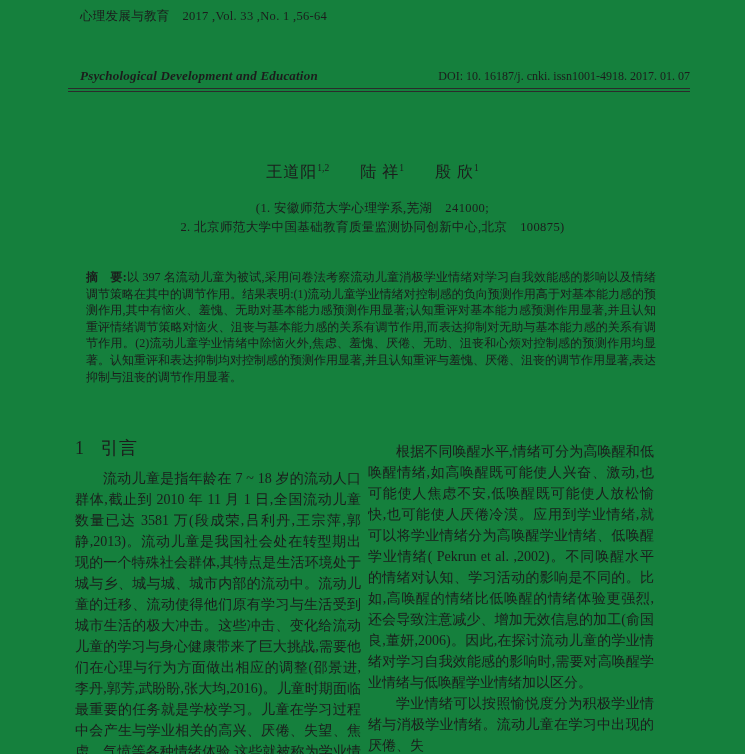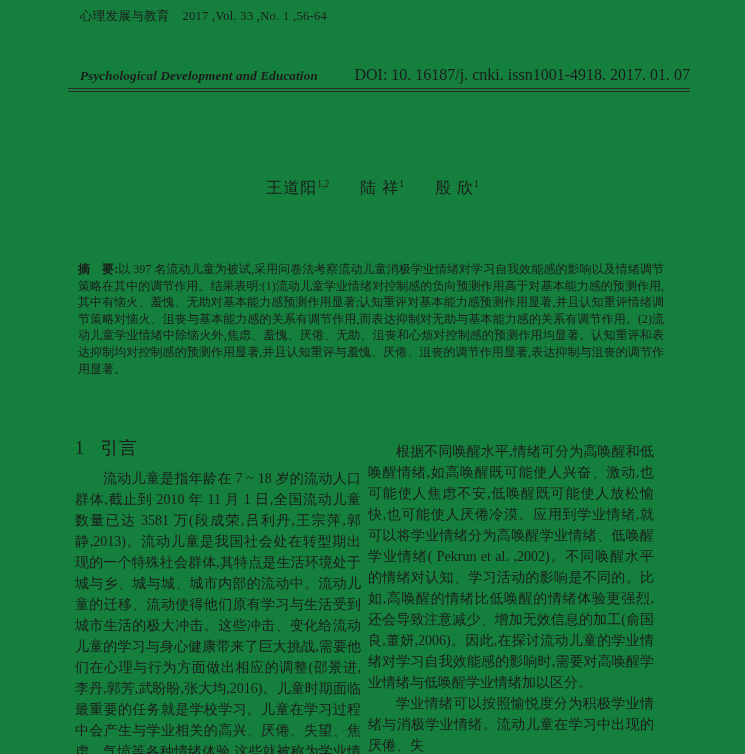--- a/index.html
+++ b/index.html
@@ -7,43 +7,43 @@
     width:745px;height:754px;overflow:hidden;background:#ffffff;
     font-family:"Liberation Serif","DejaVu Serif",serif;color:#1c1c1c;
   }
   .page{position:relative;width:745px;height:754px;background:#15803d;}
 
   
   .jheader{position:absolute;left:68px;right:55px;top:8px;}
   .jheader-cn{font-size:12.5px;letter-spacing:.3px;padding-left:12px;}
   .jheader-row2{display:flex;justify-content:space-between;align-items:baseline;margin-top:7px;}
   .jname-en{font-weight:bold;font-style:italic;font-size:13px;padding-left:12px;letter-spacing:.2px;margin-top:36px;}
-  .jdoi{font-size:16px;}
+  .jdoi{font-size:12px;}
   .double-rule{margin-top:4px;height:2px;border-top:1.5px solid #2b2b2b;border-bottom:1.5px solid #2b2b2b;}
 
   
   .title{
     position:absolute;left:0;right:0;top:82px;margin:0;
     text-align:center;font-size:23px;font-weight:normal;
     line-height:34px;letter-spacing:1.5px;color:#161616;
   }
   .title sup{font-size:12px;letter-spacing:0;}
 
-  .authors{position:absolute;left:0;right:0;top:178px;text-align:center;font-size:16px;letter-spacing:1px;}
+  .authors{position:absolute;left:0;right:0;top:162px;text-align:center;font-size:16px;letter-spacing:1px;}
   .author{display:inline-block;margin:0 13px;}
   .author sup{font-size:9.5px;letter-spacing:0;}
 
   .affils{position:absolute;left:0;right:0;top:199px;text-align:center;font-size:12.5px;line-height:19px;letter-spacing:.4px;}
 
   
   .abstract{
     position:absolute;left:78px;width:586px;top:261px;
     font-size:12px;line-height:16.6px;text-align:justify;
   }
-  .abstract p{margin:0;}
+  .abstract p{margin:8px;}
   .lbl{font-weight:bold;}
 
   
   .columns{
     position:absolute;left:75px;top:437px;width:594px;height:317px;
     display:flex;gap:7px;overflow:hidden;
   }
   .col{width:286px;flex:0 0 286px;font-size:14px;line-height:21px;text-align:justify;overflow:hidden;}
   .col p{margin:0;}
   .col p.indent{text-indent:2em;}
@@ -65,20 +65,24 @@
     <div class="double-rule"></div>
   </div>
 
 
   <div class="authors">
     <span class="author"><span>王道阳</span><sup>1,2</sup></span>
     <span class="author"><span>陆 祥</span><sup>1</sup></span>
     <span class="author"><span>殷 欣</span><sup>1</sup></span>
   </div>
 
+  <div class="affils">
+    <div>(1. 安徽师范大学心理学系,芜湖　241000;</div>
+    <div>2. 北京师范大学中国基础教育质量监测协同创新中心,北京　100875)</div>
+  </div>
 
   <div class="abstract">
     <p><span class="lbl">摘　要:</span><span>以 397 名流动儿童为被试,采用问卷法考察流动儿童消极学业情绪对学习自我效能感的影响以及情绪调节策略在其中的调节作用。结果表明:(1)流动儿童学业情绪对控制感的负向预测作用高于对基本能力感的预测作用,其中有恼火、羞愧、无助对基本能力感预测作用显著;认知重评对基本能力感预测作用显著,并且认知重评情绪调节策略对恼火、沮丧与基本能力感的关系有调节作用,而表达抑制对无助与基本能力感的关系有调节作用。(2)流动儿童学业情绪中除恼火外,焦虑、羞愧、厌倦、无助、沮丧和心烦对控制感的预测作用均显著。认知重评和表达抑制均对控制感的预测作用显著,并且认知重评与羞愧、厌倦、沮丧的调节作用显著,表达抑制与沮丧的调节作用显著。</span></p>
   </div>
 
   <div class="columns">
     <div class="col col-left">
       <h2 class="sec-h">
         <span class="sec-num">1</span><span>引言</span>
       </h2>

